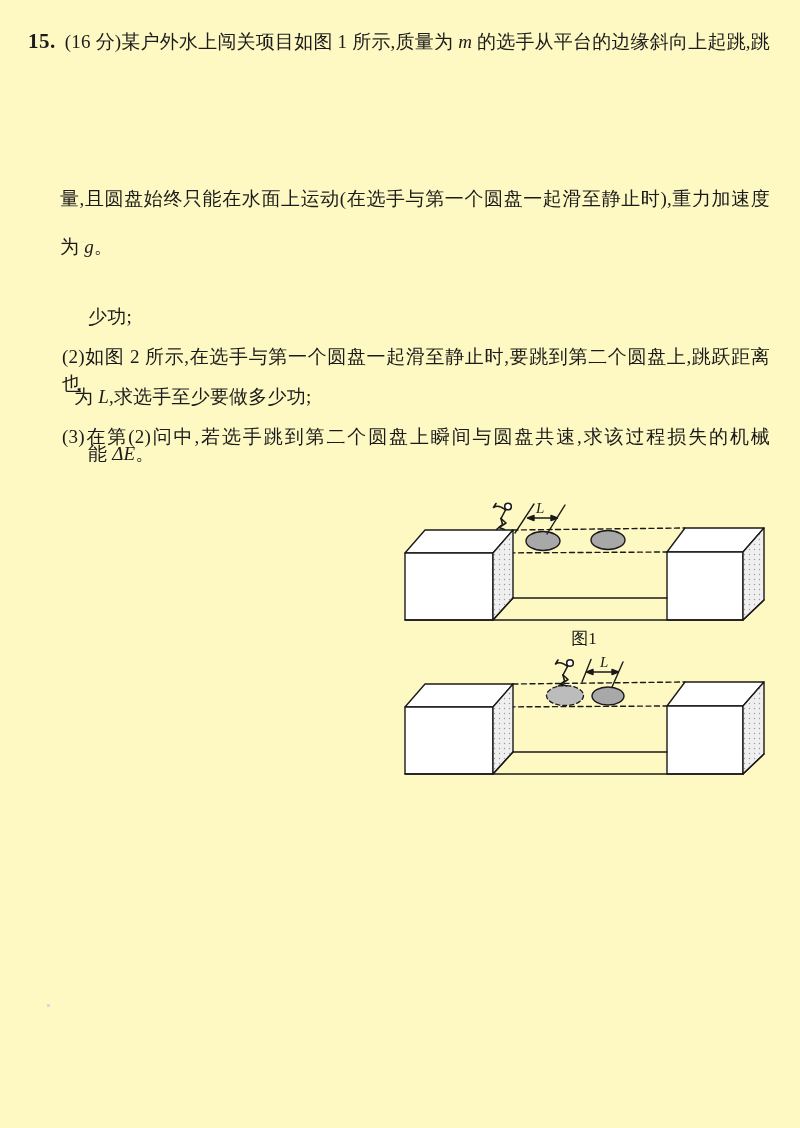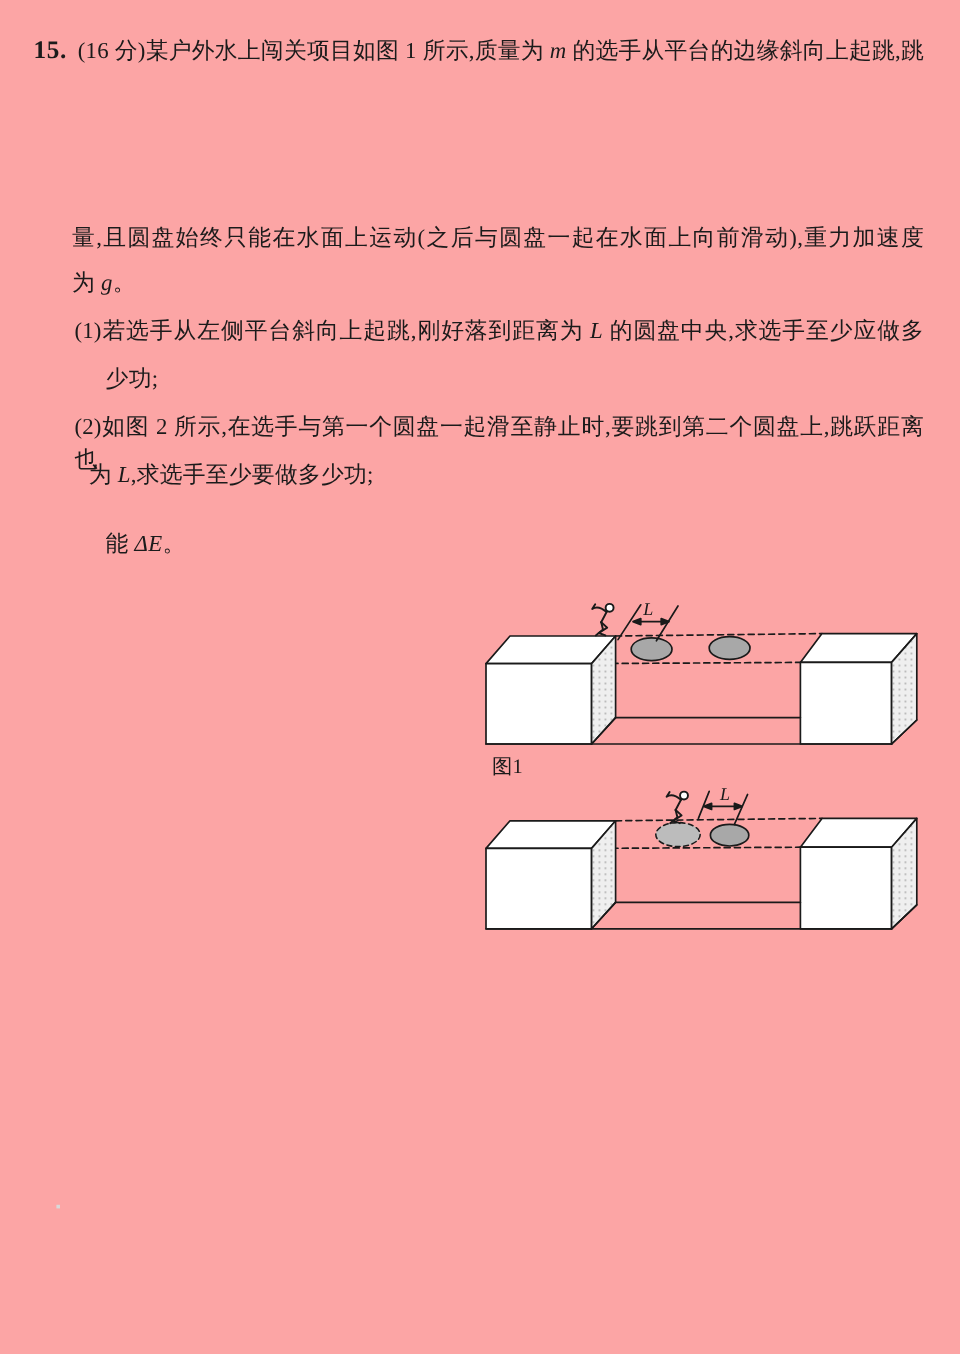--- a/index.html
+++ b/index.html
@@ -1,41 +1,41 @@
 <!DOCTYPE html>
 <html><head>
 <meta charset="utf-8">
 <style>
   html,body{margin:0;padding:0;background:#ffffff;}
   .page{
-    position:relative;width:800px;height:1128px;background:#fca5a5;
+    position:relative;width:800px;height:1128px;background:#fef9c3;
     font-family:"Liberation Serif","DejaVu Serif",serif;color:#1b1b1b;
     overflow:hidden;
   }
   .line{position:absolute;font-size:19px;line-height:27px;letter-spacing:.2px;white-space:nowrap;}
   .full{right:30px;text-align:justify;text-align-last:justify;white-space:normal;}
   .num{font-weight:bold;font-size:21px;margin-right:9px;letter-spacing:.5px;}
   .line i{font-style:italic;}
-  .caption{position:absolute;left:410px;width:372px;font-size:17px;}
+  .caption{position:absolute;left:398px;width:372px;text-align:center;font-size:17px;}
   .fig{position:absolute;left:398px;width:372px;height:152px;}
   .speck{position:absolute;left:47px;top:1004px;width:3px;height:3px;background:#d9d9d9;}
   svg *{vector-effect:non-scaling-stroke;}
 </style>
 </head>
 <body>
 
 <div class="page">
 
   <div class="line full" style="top:28px;left:28px"><span class="num">15.</span><span>(16 分)某户外水上闯关项目如图 1 所示,质量为 <i>m</i> 的选手从平台的边缘斜向上起跳,跳</span></div>
-  <div class="line full" style="top:185px;left:60px">量,且圆盘始终只能在水面上运动(之后与圆盘一起在水面上向前滑动),重力加速度</div>
-  <div class="line" style="top:223px;left:60px">为 <i>g</i>。</div>
-  <div class="line full" style="top:263px;left:62px">(1)若选手从左侧平台斜向上起跳,刚好落到距离为 <i>L</i> 的圆盘中央,求选手至少应做多</div>
+  <div class="line full" style="top:185px;left:60px">量,且圆盘始终只能在水面上运动(在选手与第一个圆盘一起滑至静止时),重力加速度</div>
+  <div class="line" style="top:233px;left:60px">为 <i>g</i>。</div>
   <div class="line" style="top:303px;left:88px">少功;</div>
   <div class="line full" style="top:343px;left:62px">(2)如图 2 所示,在选手与第一个圆盘一起滑至静止时,要跳到第二个圆盘上,跳跃距离也</div>
   <div class="line" style="top:383px;left:74px">为 <i>L</i>,求选手至少要做多少功;</div>
+  <div class="line full" style="top:423px;left:62px">(3)在第(2)问中,若选手跳到第二个圆盘上瞬间与圆盘共速,求该过程损失的机械</div>
   <div class="line" style="top:440px;left:88px">能 <i>ΔE</i>。</div>
 
   <svg class="fig" style="top:498px" viewBox="0 0 372 152">
     <defs>
       <pattern id="stip1" width="5" height="5" patternUnits="userSpaceOnUse">
         <rect width="5" height="5" fill="#efefef"></rect>
         <circle cx="1.5" cy="1.5" r="0.7" fill="#9a9a9a"></circle>
       </pattern>
     </defs>
     <g stroke="#1a1a1a" stroke-width="1.4" fill="none" stroke-linejoin="round" stroke-linecap="round">

